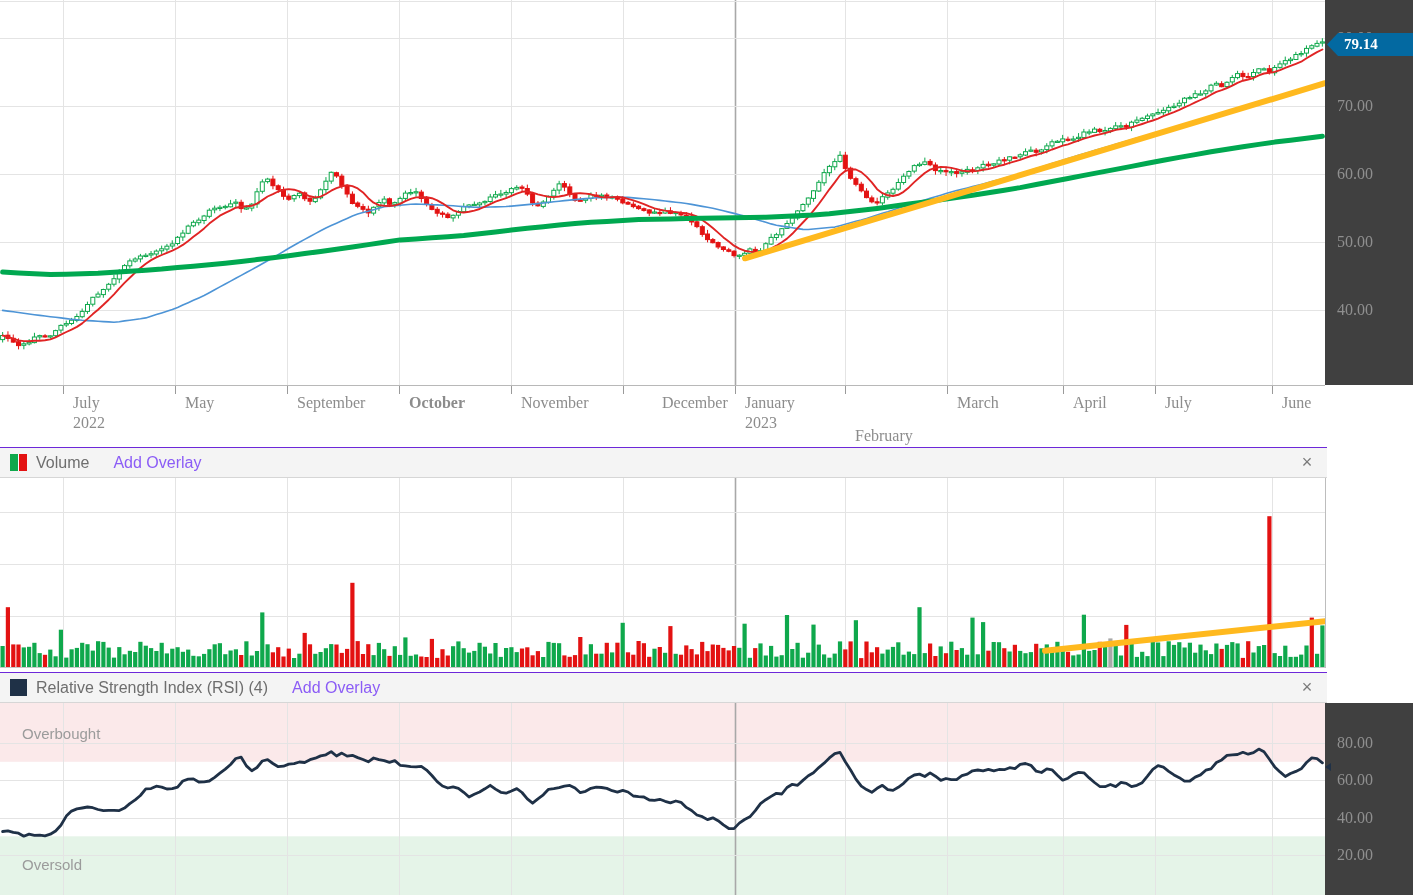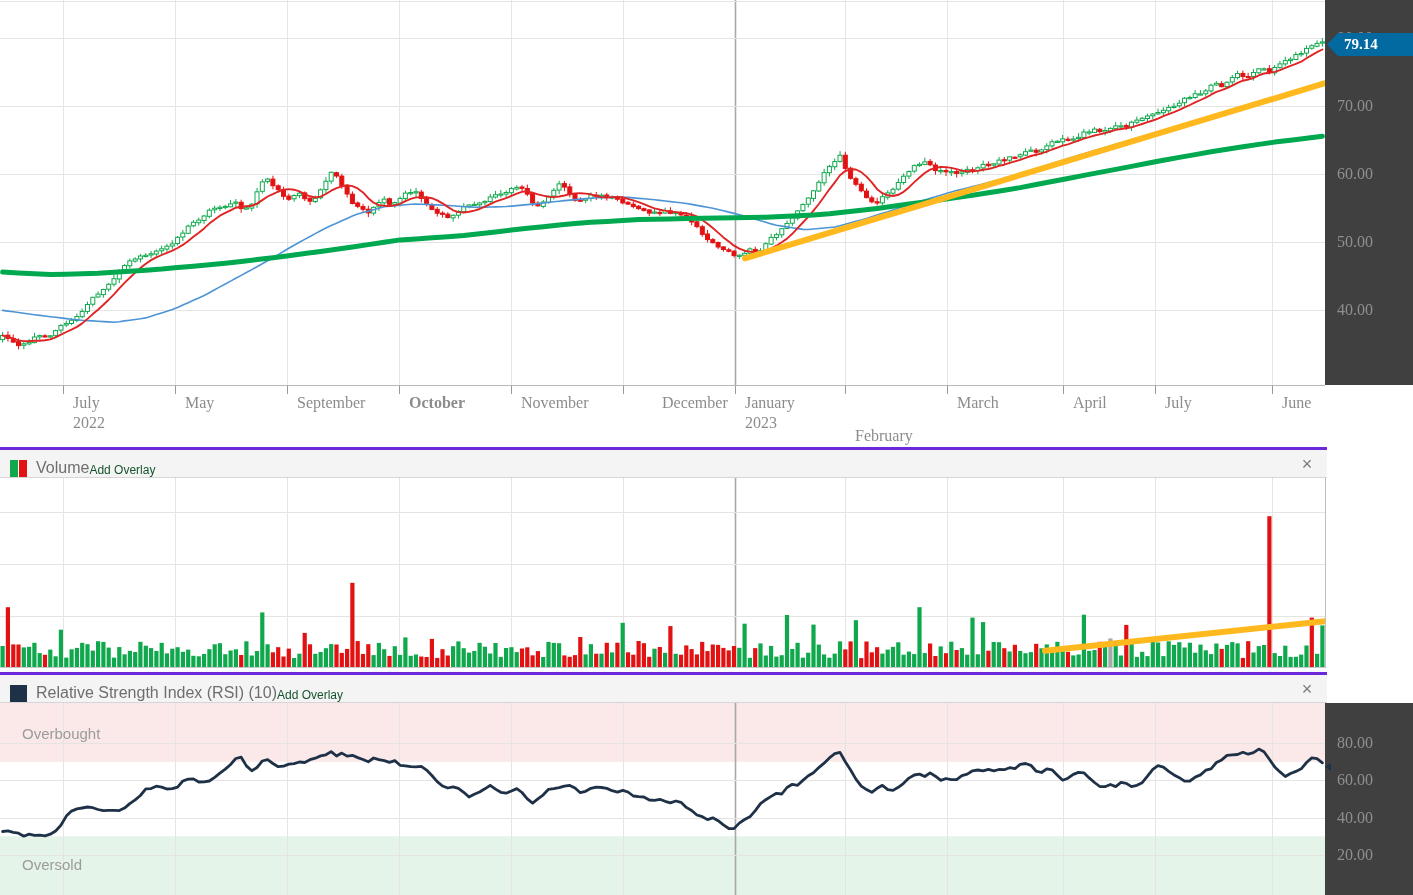--- a/index.html
+++ b/index.html
@@ -8,26 +8,26 @@
   .plot{position:absolute;left:0;display:block;}
   .axis-col{position:absolute;left:1325px;width:88px;background:#404040;}
   .vborder{position:absolute;width:1px;background:#bdbdbd;}
   .hborder{position:absolute;left:0;width:1325px;height:1px;background:#b8b8b8;}
   .axis-label{position:absolute;left:12px;color:#8f8f8f;font-family:"Liberation Serif","DejaVu Serif",serif;
               font-size:16px;line-height:18px;white-space:nowrap;}
   .month-label{position:absolute;color:#8c8c8c;font-family:"Liberation Serif","DejaVu Serif",serif;
                font-size:16px;line-height:19px;white-space:nowrap;}
   .month-tick{position:absolute;width:1px;height:8px;background:#9a9a9a;top:0;}
   .subheader{position:absolute;left:0;width:1327px;height:31px;background:#f4f4f4;
-             border-top:3px solid #6d28d9;border-bottom:1px solid #d6d6d6;
-             box-sizing:border-box;display:flex;align-items:flex-end;}
+             border-top:1px solid #6d28d9;border-bottom:1px solid #d6d6d6;
+             box-sizing:border-box;display:flex;align-items:center;}
   .swatch{width:17px;height:17px;margin-left:10px;flex:0 0 auto;display:flex;}
   .swatch .half{width:50%;height:100%;}
   .sub-title{margin-left:9px;font-size:16px;color:#6e6e6e;cursor:pointer;}
-  .sub-link{font-size:12px;color:#14532d;cursor:pointer;}
+  .sub-link{margin-left:24px;font-size:16px;color:#8b5cf6;cursor:pointer;}
   .sub-close{position:absolute;left:1296px;top:3px;width:22px;height:22px;text-align:center;
              font-size:18px;line-height:22px;color:#7a7a7a;cursor:pointer;}
   #last-price-badge{position:absolute;left:1327px;top:33px;width:86px;height:23px;background:#0369a1;
              clip-path:polygon(0 50%,11px 0,100% 0,100% 100%,11px 100%);
              color:#ffffff;font-family:"Liberation Serif","DejaVu Serif",serif;font-weight:bold;
              font-size:15px;display:flex;align-items:center;padding-left:17px;box-sizing:border-box;}
   .band-label{position:absolute;left:22px;color:#9b9b9b;font-size:15px;}
 </style>
 </head>
 <body>
@@ -882,21 +882,21 @@
         <rect x="1309.7" y="139.6" width="4.2" height="49.4" fill="#E31212"></rect>
         <rect x="1315.0" y="175.8" width="4.2" height="13.2" fill="#0FA84C"></rect>
         <rect x="1320.3" y="147.4" width="4.2" height="41.6" fill="#0FA84C"></rect>
       </g>
       <line x1="1045" y1="172.8" x2="1332" y2="142.5" stroke="#FFB91E" stroke-width="6" stroke-linecap="round"></line>
     </svg>
   <div class="vborder" style="left:1325px;top:478px;height:190px"></div>
 
   <div class="subheader" style="top:672px">
     <span class="swatch" style="background:#1F3147"></span>
-    <span class="sub-title">Relative Strength Index (RSI) (10)</span>
+    <span class="sub-title">Relative Strength Index (RSI) (4)</span>
     <span class="sub-link">Add Overlay</span>
     <span class="sub-close">×</span>
   </div>
 
   <svg id="rsi-plot" class="plot" style="top:703px" width="1325" height="192">
       <rect x="0" y="0" width="1325" height="58.8" fill="#FBE9EA"></rect>
       <rect x="0" y="133.3" width="1325" height="58.7" fill="#E5F4E8"></rect>
       <g>
         <line x1="63.5" y1="0" x2="63.5" y2="192" stroke="#E4E4E4" stroke-width="1"></line>
         <line x1="175.5" y1="0" x2="175.5" y2="192" stroke="#E4E4E4" stroke-width="1"></line>

